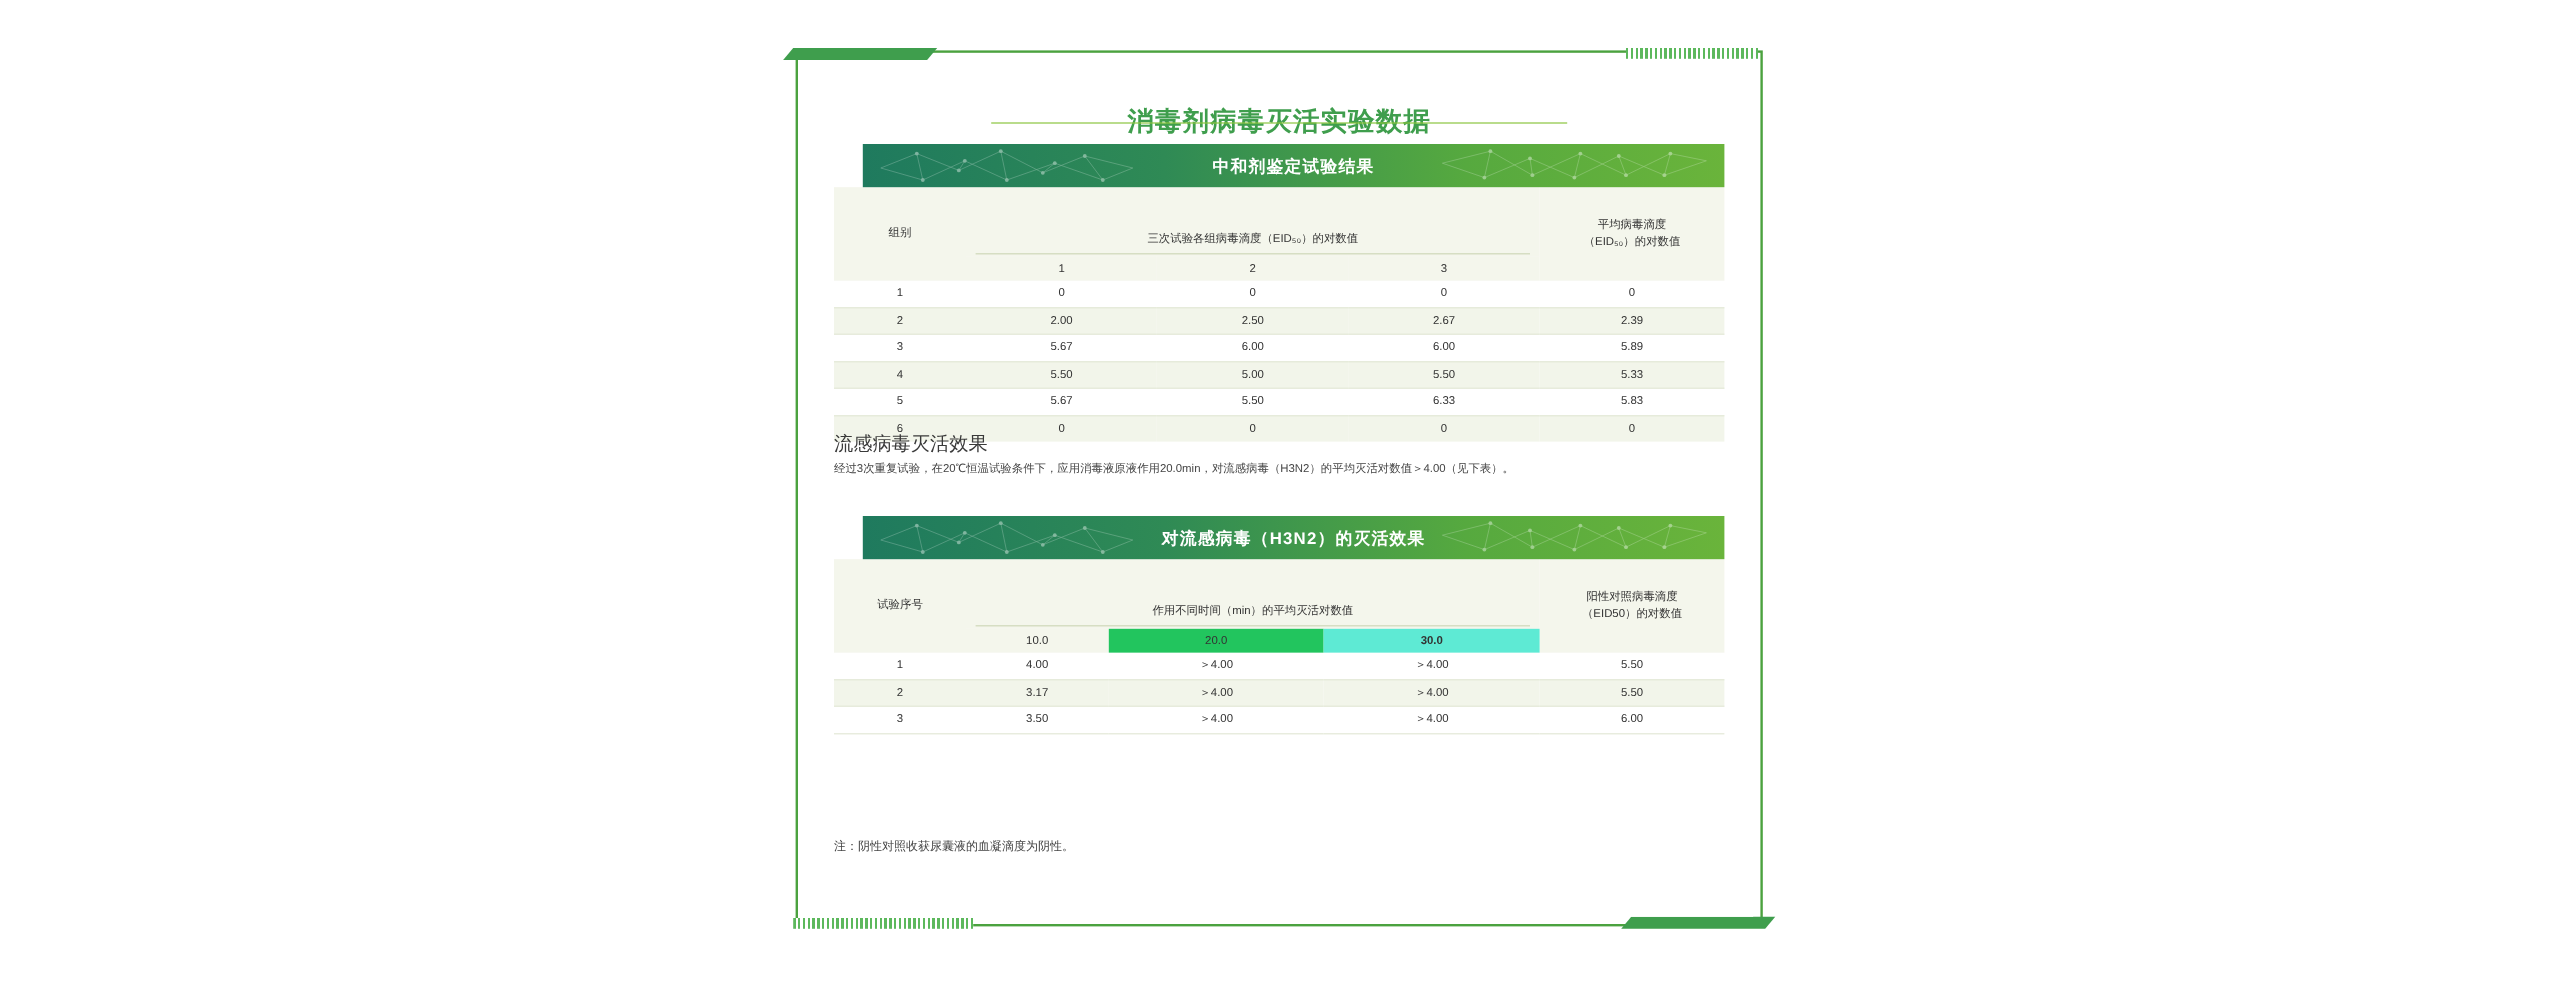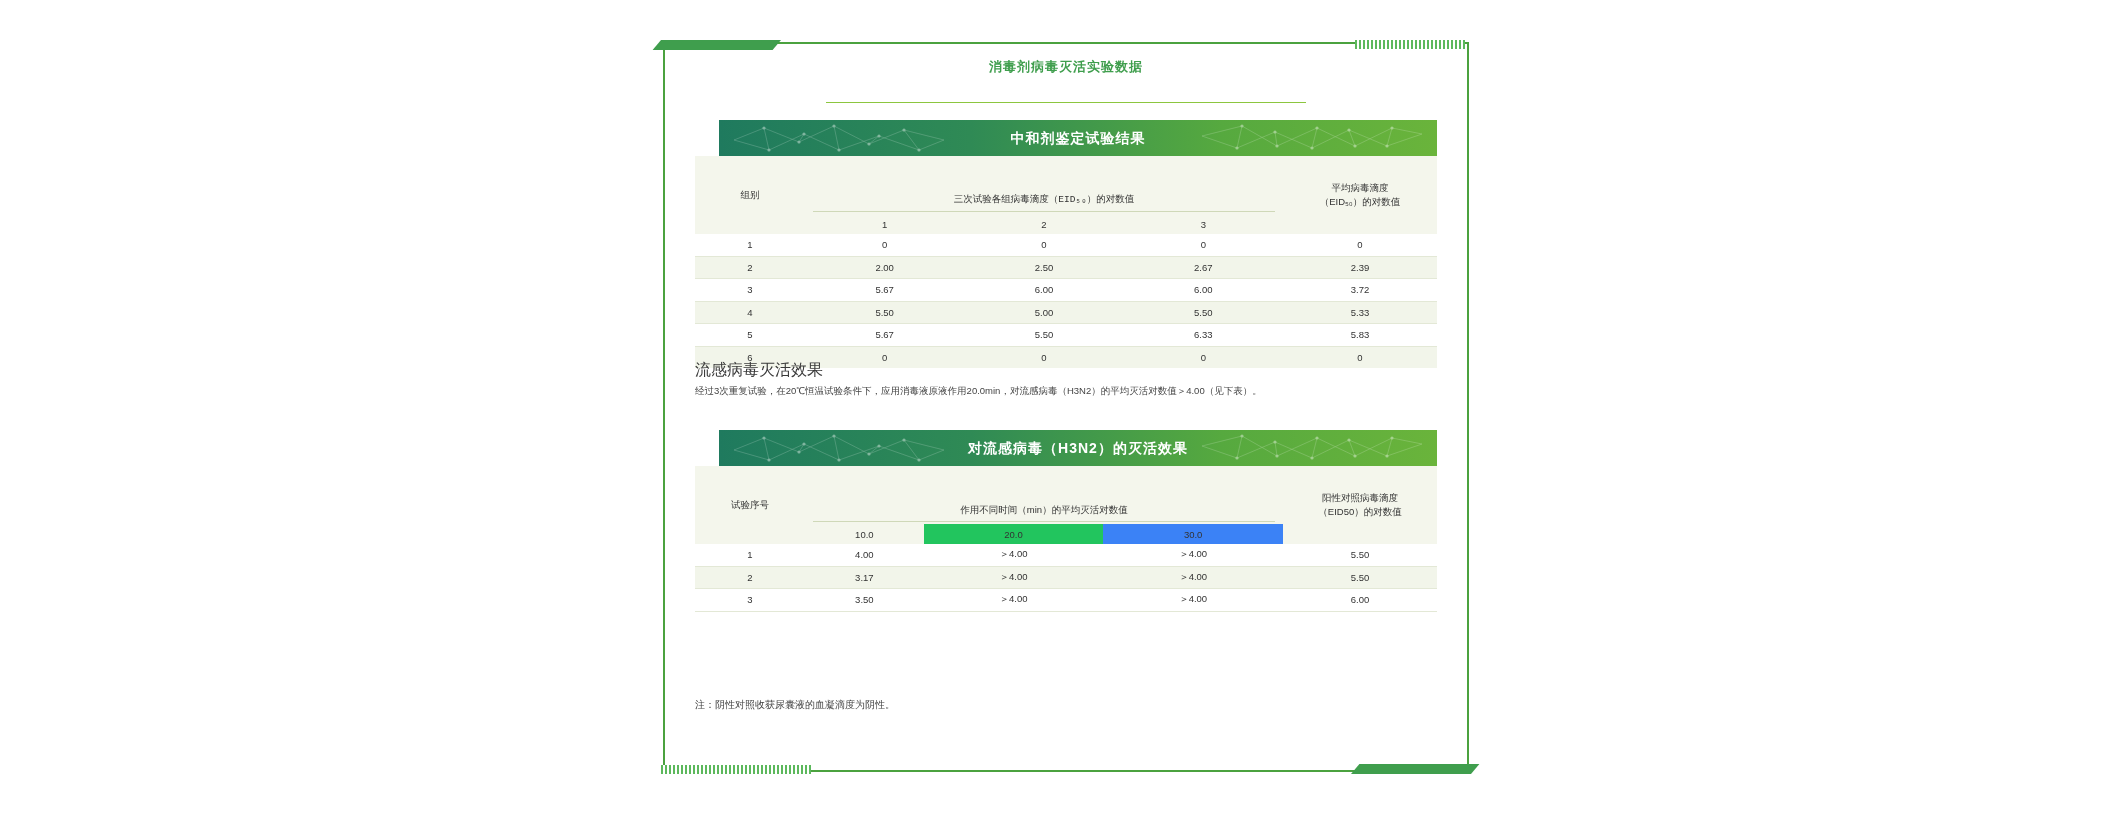--- a/index.html
+++ b/index.html
@@ -86,25 +86,25 @@
     height: 10px;
     background: #3f9e4d;
     transform: skewX(-40deg);
     transform-origin: right bottom;
   }
 
   
   .doc-title {
     position: absolute;
     left: 0;
-    top: 8px;
+    top: 36px;
     width: 790px;
     text-align: center;
     color: #3f9e4d;
-    font-size: 13px;
+    font-size: 22px;
     font-weight: bold;
     letter-spacing: 1px;
   }
   .title-rule {
     position: absolute;
     left: 155px;
     top: 52px;
     width: 480px;
     height: 1px;
     background: #8cc63f;
@@ -272,21 +272,21 @@
                 <circle cx="195" cy="8" r="1.6"></circle>
             </g>
           </svg>
           <div class="banner-text">中和剂鉴定试验结果</div>
         </div>
 
         <table class="data">
           <tbody>
               <tr class="hdr-row">
             <td style="width:110px;" rowspan="2">组别</td>
-            <td colspan="3" style="width:418px; vertical-align:bottom; padding-bottom:2px;font-family:Liberation Mono, monospace;">
+            <td colspan="3" style="width:418px; vertical-align:bottom; padding-bottom:2px;">
               <span>三次试验各组病毒滴度（EID₅₀）的对数值</span>
               <span class="subrule"></span>
             </td>
             <td style="width:154px;" rowspan="2">
               <div>平均病毒滴度</div>
               <div>（EID₅₀）的对数值</div>
             </td>
           </tr>
           <tr class="hdr-sub" style="border-top:none;">
             <td style="background:#f4f6ec; border-top:none;">1</td>
@@ -306,21 +306,21 @@
             <td>2.00</td>
             <td>2.50</td>
             <td>2.67</td>
             <td>2.39</td>
           </tr>
           <tr class="body-row plain rowline">
             <td>3</td>
             <td>5.67</td>
             <td>6.00</td>
             <td>6.00</td>
-            <td>3.72</td>
+            <td>5.89</td>
           </tr>
           <tr class="body-row alt rowline">
             <td>4</td>
             <td>5.50</td>
             <td>5.00</td>
             <td>5.50</td>
             <td>5.33</td>
           </tr>
           <tr class="body-row plain rowline">
             <td>5</td>
@@ -395,21 +395,21 @@
               <span class="subrule"></span>
             </td>
             <td style="width:154px;" rowspan="2">
               <div>阳性对照病毒滴度</div>
               <div>（EID50）的对数值</div>
             </td>
           </tr>
           <tr class="hdr-sub" style="border-top:none;">
             <td style="background:#f4f6ec; border-top:none;">10.0</td>
             <td style="background:#22c55e; border-top:none;">20.0</td>
-            <td style="background:#3b82f6; border-top:none;">30.0</td>
+            <td style="background:#5eead4; border-top:none;font-weight:bold;">30.0</td>
           </tr>
 
           <tr class="body-row plain rowline">
             <td>1</td>
             <td>4.00</td>
             <td>＞4.00</td>
             <td>＞4.00</td>
             <td>5.50</td>
           </tr>
           <tr class="body-row alt rowline">

